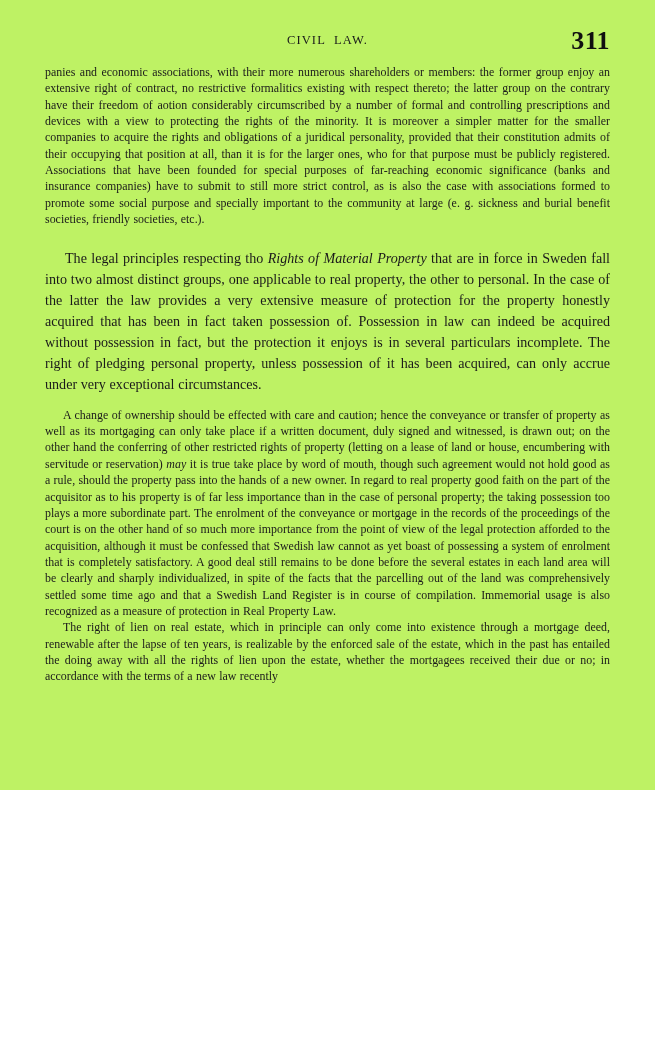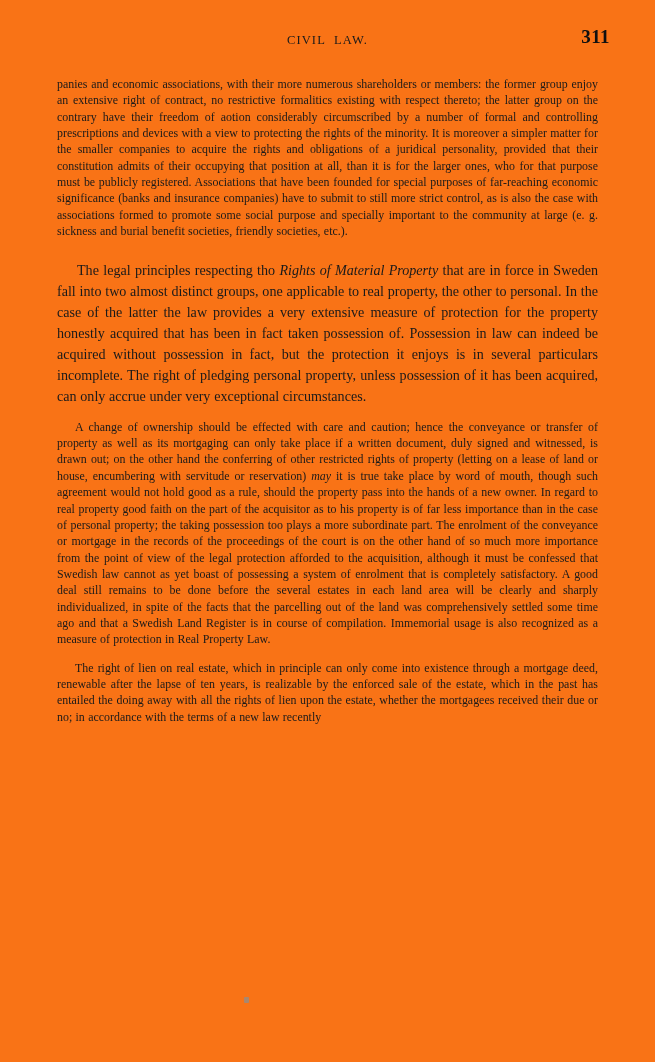--- a/index.html
+++ b/index.html
@@ -4,22 +4,22 @@
 <style>
   html, body {
     margin: 0;
     padding: 0;
     background: #ffffff;
   }
 
   .page {
     position: relative;
     width: 655px;
-    height: 1062px;
-    background: #f97316;
+    height: 790px;
+    background: #bef264;
     overflow: hidden;
     font-family: "Liberation Serif", "DejaVu Serif", serif;
     color: #151515;
   }
 
   
   .running-head {
     position: absolute;
     top: 33px;
     left: 45px;
@@ -36,36 +36,36 @@
     font-size: 12.5px;
     letter-spacing: 1.15px;
     color: #1a1a1a;
     white-space: pre;
   }
 
   .folio {
     position: absolute;
     right: 0;
     top: -7px;
-    font-size: 19px;
+    font-size: 26px;
     font-weight: 700;
     letter-spacing: 0.4px;
     color: #101010;
   }
 
   
   .textblock {
     position: absolute;
     left: 45px;
     top: 64px;
     width: 565px;
   }
 
   p {
-    margin: 12px;
+    margin: 0;
     text-align: justify;
     text-justify: inter-word;
     color: #1a1a1a;
   }
 
   
   .p-small {
     font-size: 11.9px;
     line-height: 16.35px;
     text-indent: 18px;

